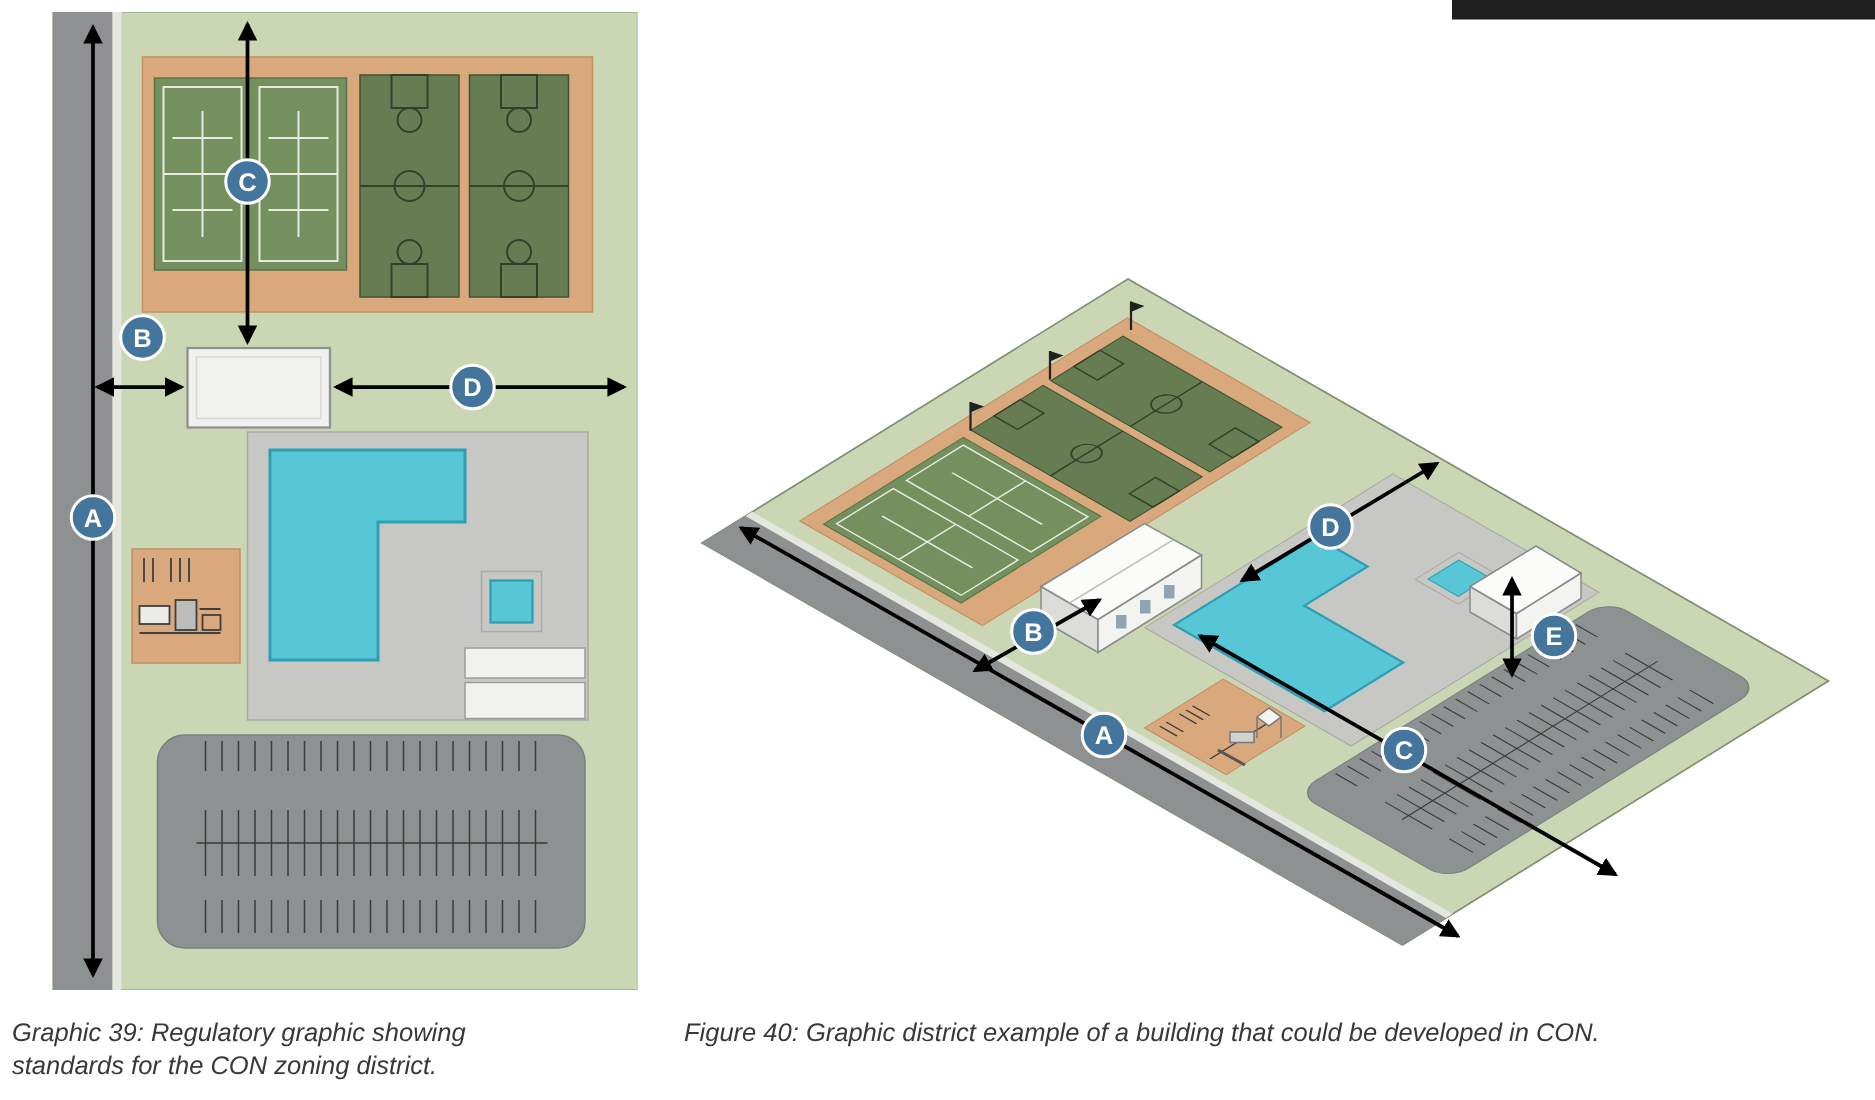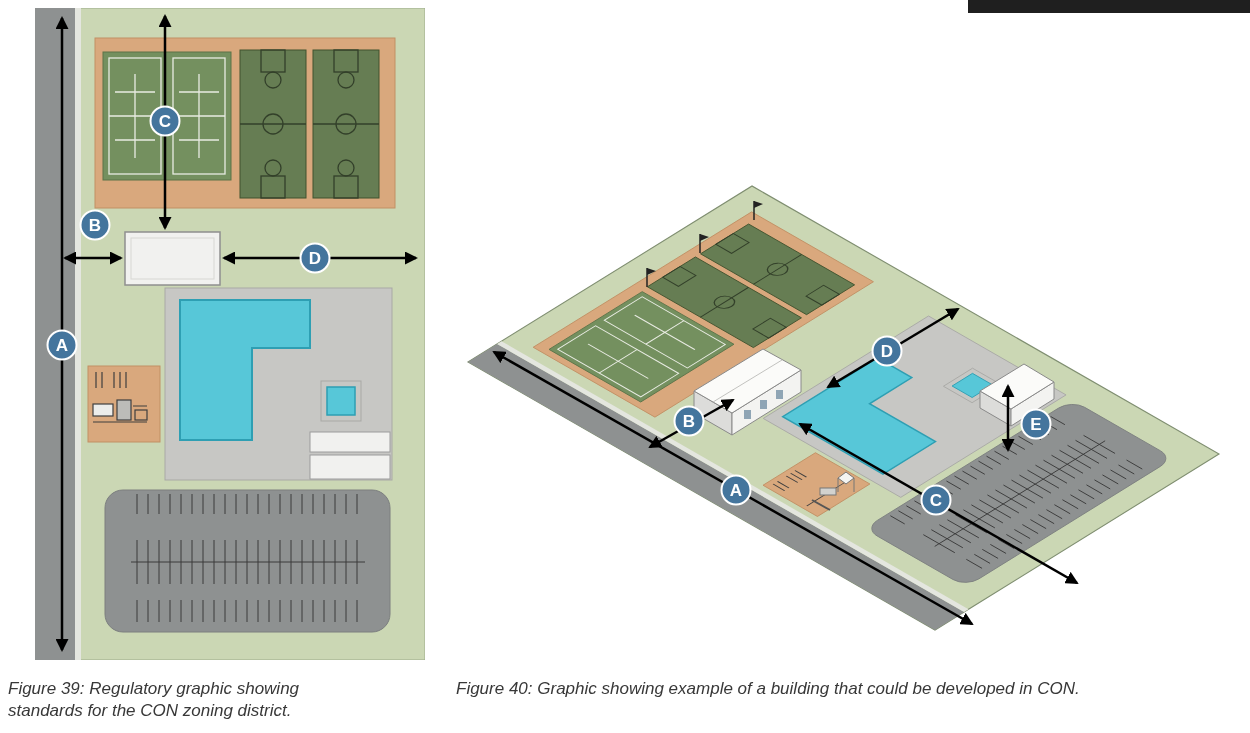--- a/index.html
+++ b/index.html
@@ -240,16 +240,16 @@
     <g>
       <circle cx="887" cy="351" r="14.5" fill="#44759d" stroke="#ffffff" stroke-width="2"></circle>
       <text class="marker-label" x="887" y="357" text-anchor="middle">D</text>
     </g>
     <g>
       <circle cx="1036" cy="424" r="14.5" fill="#44759d" stroke="#ffffff" stroke-width="2"></circle>
       <text class="marker-label" x="1036" y="430" text-anchor="middle">E</text>
     </g>
   </svg>
 
-  <div class="caption caption-39">Figure 39: Regulatory graphic showing standards for the CON zoning district.</div>
-  <div class="caption caption-40">Figure 40: Graphic showing example of a building that could be developed in CON.</div>
+  <div class="caption caption-39">Graphic 39: Regulatory graphic showing standards for the CON zoning district.</div>
+  <div class="caption caption-40">Figure 40: Graphic district example of a building that could be developed in CON.</div>
 
 </div>
 
 </body></html>

